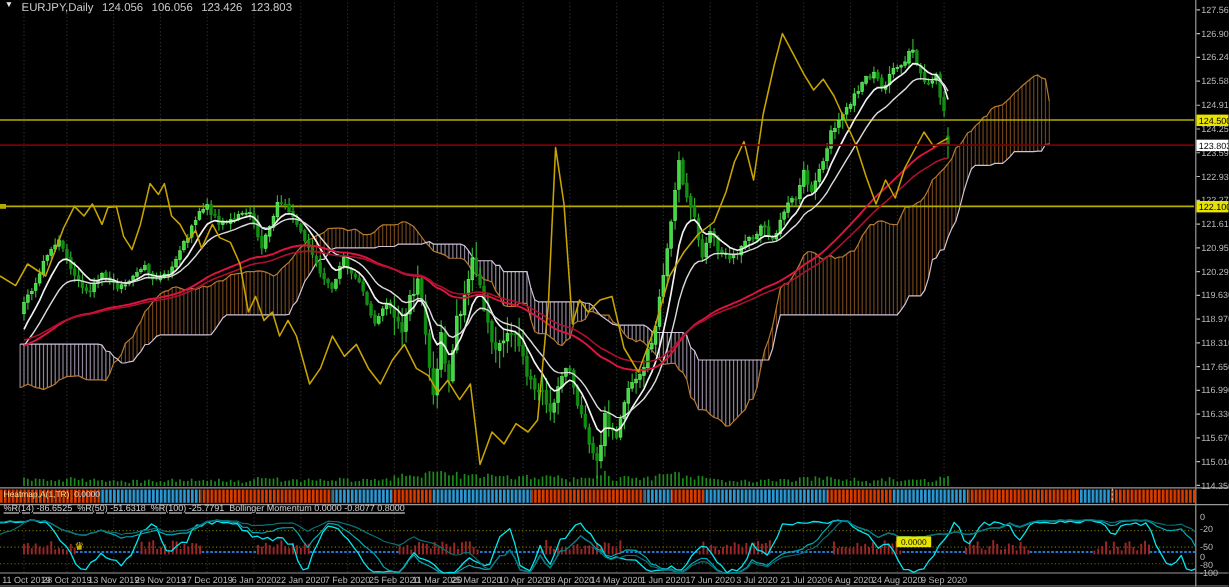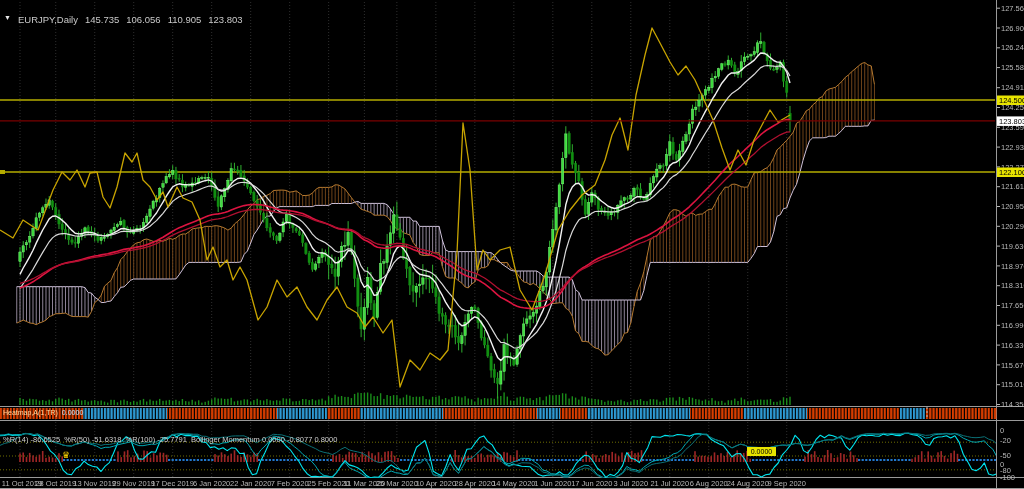--- a/index.html
+++ b/index.html
@@ -1,26 +1,26 @@
 <!DOCTYPE html>
 <html><head>
 <meta charset="utf-8">
 <style>
   html,body{margin:0;padding:0;background:#111;}
   .root{position:relative;width:1024px;height:489px;background:#000;overflow:hidden;
         font-family:"Liberation Sans",sans-serif;}
   svg{position:absolute;left:0;top:0;}
-  .title{position:absolute;top:14px;left:4px;font-size:9.5px;color:#c9c9c9;
+  .title{position:absolute;top:1px;left:4px;font-size:9.5px;color:#c9c9c9;
          display:flex;gap:7px;align-items:flex-start;z-index:5;}
   .title .sym-icon{font-size:7px;color:#e8e8e8;}
   .ribbon-label{position:absolute;top:408px;left:3px;font-size:7px;line-height:10px;
          color:#ffd9a0;z-index:5;white-space:pre;}
   .ribbon-label .val{color:#bfe8ff;margin-left:4px;}
-  .osc-label{position:absolute;top:435px;left:3px;font-size:7.5px;line-height:9px;
-         color:#cfcfcf;z-index:5;white-space:pre;}
+  .osc-label{position:absolute;top:419px;left:3px;font-size:7.5px;line-height:9px;
+         color:#cfcfcf;z-index:5;white-space:pre;text-decoration:underline;}
 </style>
 </head>
 <body>
 
 <div class="root">
   <svg id="chart-svg" width="1024" height="489" viewBox="0 0 1024 489">
       <defs>
         <clipPath id="mainclip">
           <rect x="0" y="0" width="995" height="406"></rect>
         </clipPath>
@@ -1340,22 +1340,22 @@
         <text x="669.78" y="486" font-size="7.5" fill="#b8b8b8" text-anchor="middle">21 Jul 2020</text>
         <text x="708.7668" y="486" font-size="7.5" fill="#b8b8b8" text-anchor="middle">6 Aug 2020</text>
         <text x="747.7536" y="486" font-size="7.5" fill="#b8b8b8" text-anchor="middle">24 Aug 2020</text>
         <text x="786.7404" y="486" font-size="7.5" fill="#b8b8b8" text-anchor="middle">9 Sep 2020</text>
       </g>
     </svg>
 
   <div class="title">
     <span class="sym-icon">▼</span>
     <span>EURJPY,Daily</span>
-    <span>145.735</span>
+    <span>124.056</span>
     <span>106.056</span>
-    <span>110.905</span>
+    <span>123.426</span>
     <span>123.803</span>
   </div>
 
   <div class="ribbon-label"><span>Heatmap,A(1,TR)</span><span class="val">0.0000</span></div>
 
   <div class="osc-label">%R(14) -86.6525  %R(50) -51.6318  %R(100) -25.7791  Bollinger Momentum 0.0000 -0.8077 0.8000</div>
 </div>
 
 </body></html>

